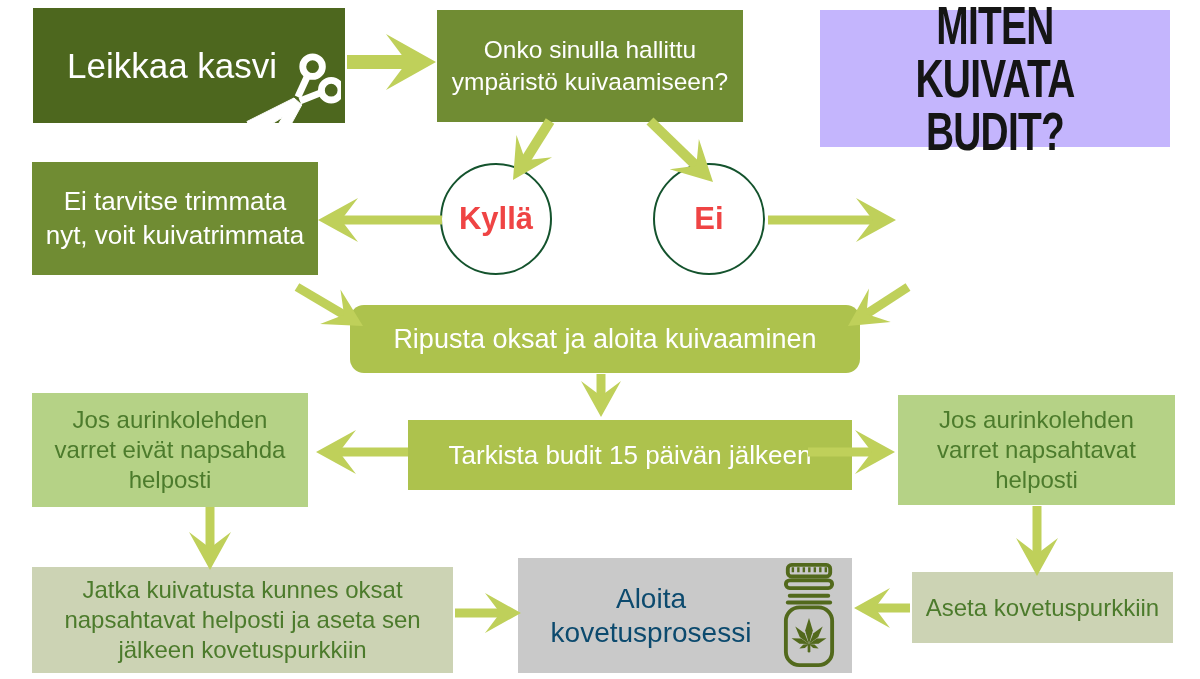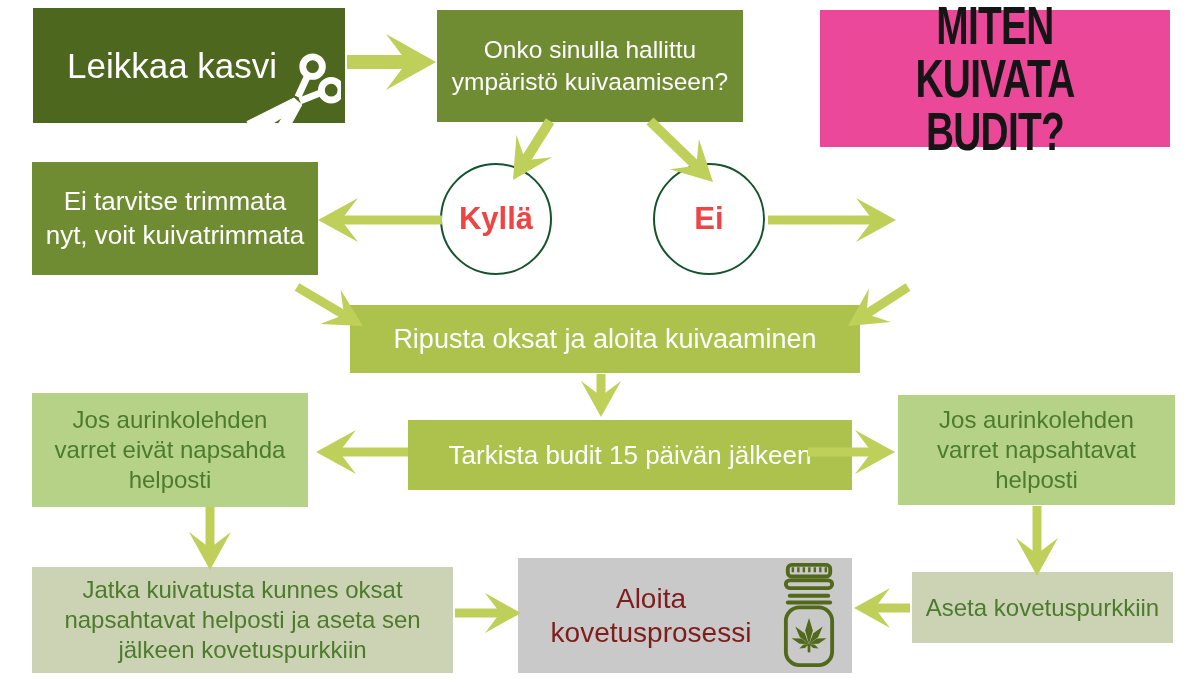--- a/index.html
+++ b/index.html
@@ -11,43 +11,43 @@
     position:absolute;display:flex;align-items:center;justify-content:center;
     text-align:center;box-sizing:border-box;
   }
   .pre{white-space:pre-line;}
   
   .bg-dark   {background:#4d671e;color:#ffffff;}
   .bg-olive  {background:#708c33;color:#ffffff;}
   .bg-ygreen {background:#adc24d;color:#ffffff;}
   .bg-lgreen {background:#b5d286;color:#4c7b2c;}
   .bg-sage   {background:#ccd3b4;color:#4c7b2c;}
-  .bg-gray1  {background:#ec4899;color:#151515;}
-  .bg-gray2  {background:#c9c9c9;color:#7f1d1d;}
+  .bg-gray1  {background:#c4b5fd;color:#151515;}
+  .bg-gray2  {background:#c9c9c9;color:#0c4a6e;}
 
   #cut-plant{left:33px;top:8px;width:312px;height:115px;justify-content:flex-start;
     padding-left:34px;font-size:35px;overflow:visible;}
   #cut-plant .scissors{position:absolute;right:4px;bottom:-24px;width:98px;height:98px;}
 
   #env-q{left:437px;top:10px;width:306px;height:112px;font-size:24.5px;line-height:1.32;}
 
   #title-box{left:820px;top:10px;width:350px;height:137px;}
   #title-box .title-text{
     font-size:54px;font-weight:900;line-height:0.98;letter-spacing:-1px;
     transform:scaleX(0.72);display:inline-block;text-align:center;
   }
 
   .circle{width:112px;height:112px;border-radius:50%;background:#ffffff;
     border:2px solid #14532d;color:#ef4444;font-weight:bold;font-size:31px;}
   #yes-circle{left:440px;top:163px;}
   #no-circle{left:653px;top:163px;}
 
   #no-trim{left:32px;top:162px;width:286px;height:113px;font-size:26px;line-height:1.3;}
   #trim-leaves{left:898px;top:175px;width:277px;height:115px;font-size:26px;line-height:1.15;}
-  #hang{left:350px;top:305px;width:510px;height:68px;font-size:27px;}
+  #hang{left:350px;top:305px;width:510px;height:68px;font-size:27px;border-radius:14px;}
   #check{left:408px;top:420px;width:444px;height:70px;font-size:26px;}
   #jos-left{left:32px;top:393px;width:276px;height:114px;font-size:24px;line-height:1.25;}
   #jos-right{left:898px;top:395px;width:277px;height:110px;font-size:24px;line-height:1.25;}
   #jatka{left:32px;top:567px;width:421px;height:106px;font-size:24px;line-height:1.25;}
   #aseta{left:912px;top:572px;width:261px;height:71px;font-size:24px;}
 
   #aloita{left:518px;top:558px;width:334px;height:115px;justify-content:flex-start;
     padding-left:20px;gap:14px;}
   #aloita .curing-label{flex:1;font-size:28px;line-height:1.2;text-align:center;}
   #aloita .jar{width:62px;height:106px;flex:0 0 auto;margin-right:12px;}

